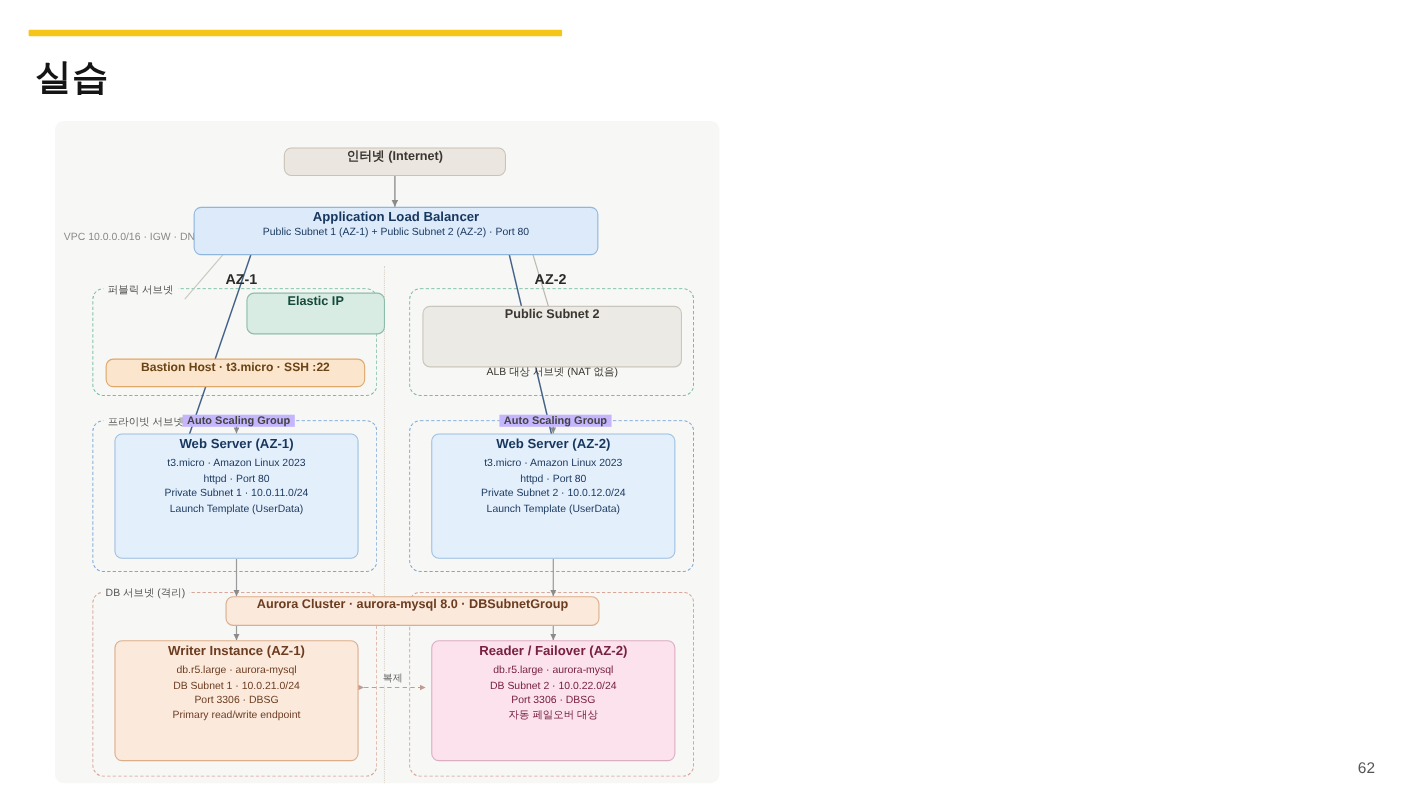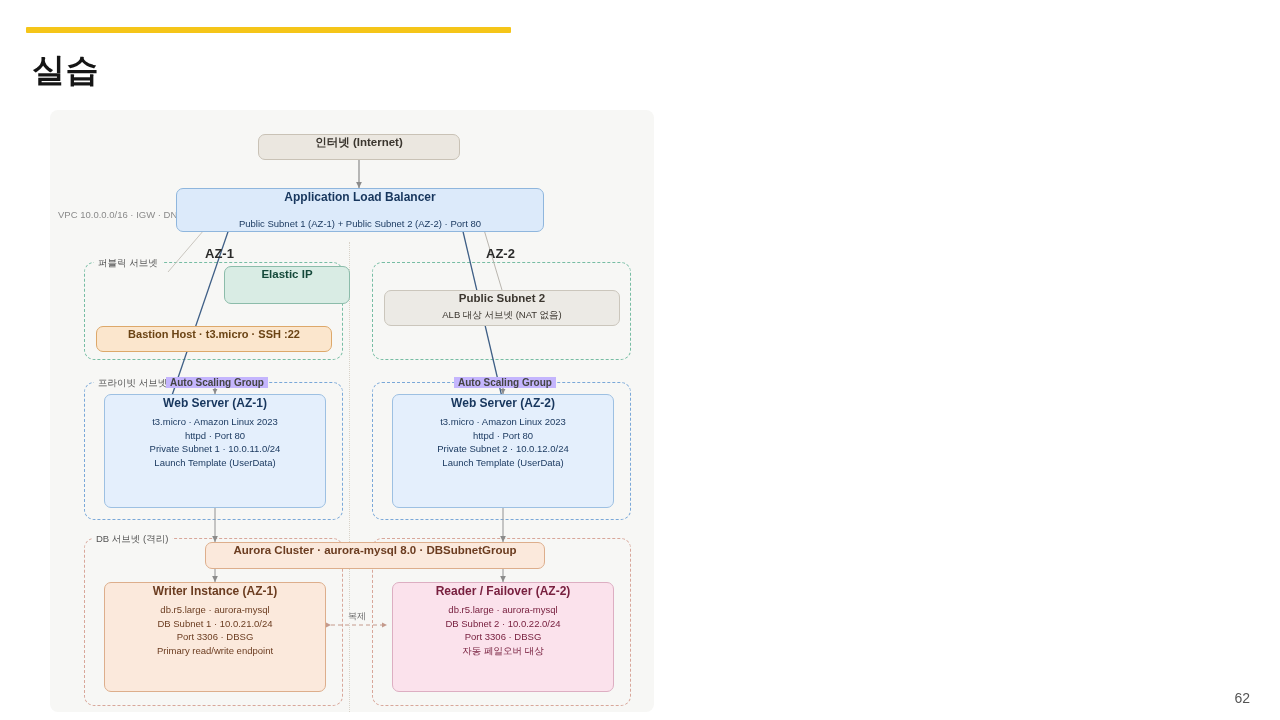--- a/index.html
+++ b/index.html
@@ -251,41 +251,41 @@
       <div class="vpc-label" style="left:8px; top:99px;">VPC 10.0.0.0/16 · IGW · DNS 활성화</div>
 
       <div class="az-divider" style="left:299px; top:132px; height:470px;"></div>
 
       <div class="node beige" style="left:208px; top:24px; width:202px; height:26px;">
         <span class="ttl" style="font-size:11.5px;">인터넷 (Internet)</span>
       </div>
 
       <div class="node blue" style="left:126px; top:78px; width:368px; height:44px;">
         <span class="ttl" style="font-size:12px;">Application Load Balancer</span>
-        <span class="sub" style="font-size:9.5px; margin-top:12px;">Public Subnet 1 (AZ-1) + Public Subnet 2 (AZ-2) · Port 80</span>
+        <span class="sub" style="font-size:9.5px; margin-top:0;">Public Subnet 1 (AZ-1) + Public Subnet 2 (AZ-2) · Port 80</span>
       </div>
 
       <div class="az-label" style="left:155px; top:136px;">AZ-1</div>
       <div class="az-label" style="left:436px; top:136px;">AZ-2</div>
 
       <div class="zone public" style="left:34px; top:152px; width:259px; height:98px;"></div>
       <div class="zone-label" style="left:44px; top:147px;">퍼블릭 서브넷</div>
 
 
       <div class="node green" style="left:174px; top:156px; width:126px; height:38px;">
         <span class="ttl" style="font-size:11.5px; font-weight:600;">Elastic IP</span>
       </div>
 
       <div class="node orange" style="left:46px; top:216px; width:236px; height:26px;">
         <span class="ttl" style="font-size:11px;">Bastion Host · t3.micro · SSH :22</span>
       </div>
 
       <div class="zone public" style="left:322px; top:152px; width:259px; height:98px;"></div>
 
-      <div class="node beige2" style="left:334px; top:180px; width:236px; height:36px;">
+      <div class="node beige2" style="left:334px; top:168px; width:236px; height:56px;gap:36px;">
         <span class="ttl" style="font-size:11.5px;">Public Subnet 2</span>
         <span class="sub" style="font-size:9.5px; margin-top:1px;">ALB 대상 서브넷 (NAT 없음)</span>
       </div>
 
 
       <div class="zone private" style="left:34px; top:272px; width:259px; height:138px;"></div>
       <div class="zone-label" style="left:44px; top:267px;">프라이빗 서브넷</div>
       <div class="asg-label" style="left:116px; top:267px;">Auto Scaling Group</div>
 
       <div class="node blue-lite" style="left:54px; top:284px; width:222px; height:114px;">

